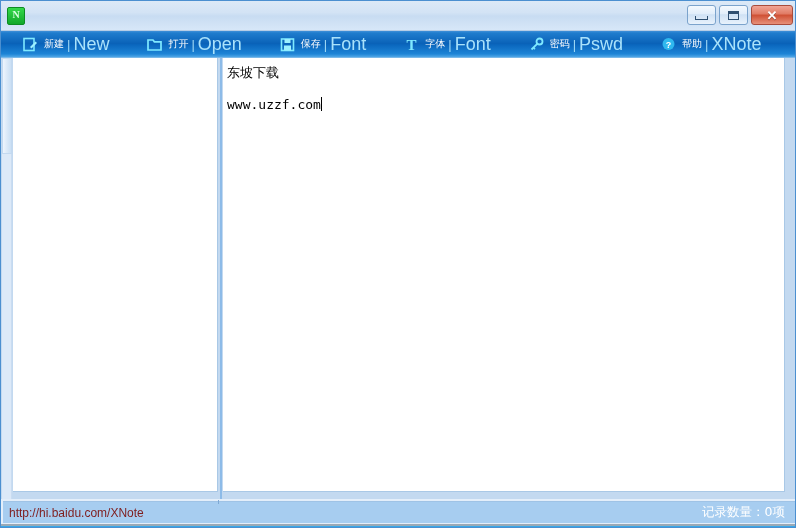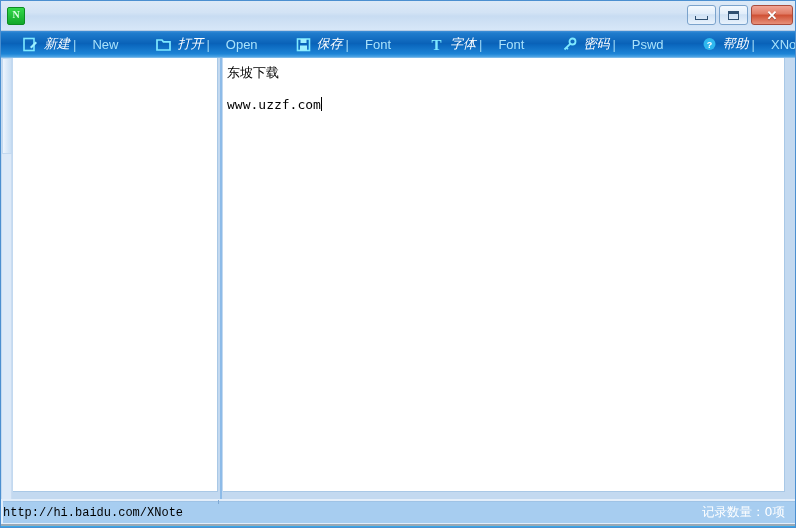--- a/index.html
+++ b/index.html
@@ -148,36 +148,34 @@
   .tb-icon {
     width: 15px;
     height: 15px;
     margin-right: 6px;
     flex: 0 0 auto;
     position: relative;
     color: #6ee7ff;
   }
   .tb-icon svg { display: block; }
   .tb-label-cn {
-    font-size: 13px;
+    font-size: 10px;
     color: #ffffff;
     font-family: "DejaVu Sans", "Liberation Sans", sans-serif;
     letter-spacing: 0px;
-    font-style: italic;
   }
   .tb-sep {
     color: #9fd8f5;
     font-size: 13px;
     margin: 0 3px;
   }
   .tb-label-en {
-    font-size: 13px;
+    font-size: 18px;
     color: #a9e2fb;
     font-family: "Liberation Sans", sans-serif;
-    margin-left: 13px;
   }
 
   
   #client-area {
     position: absolute;
     left: 0;
     top: 57px;
     width: 796px;
     height: 441px;
     background: #c3d9f0;
@@ -301,23 +299,23 @@
     width: 792px;
     height: 22px;
     background: #a7cdf0;
     border-top: 1px solid #9fc3e6;
     box-sizing: border-box;
     display: flex;
     align-items: center;
   }
   #status-left {
     font-size: 12px;
-    color: #000000;
-    padding-left: 0;
-    font-family: Liberation Mono, monospace;
+    color: #7f1d1d;
+    padding-left: 6px;
+    font-family: Liberation Sans, sans-serif;
     white-space: nowrap;
   }
   #status-right {
     position: absolute;
     right: 10px;
     font-size: 12.5px;
     color: #ffffff;
     font-family: "DejaVu Sans", "Liberation Sans", sans-serif;
     white-space: nowrap;
   }

